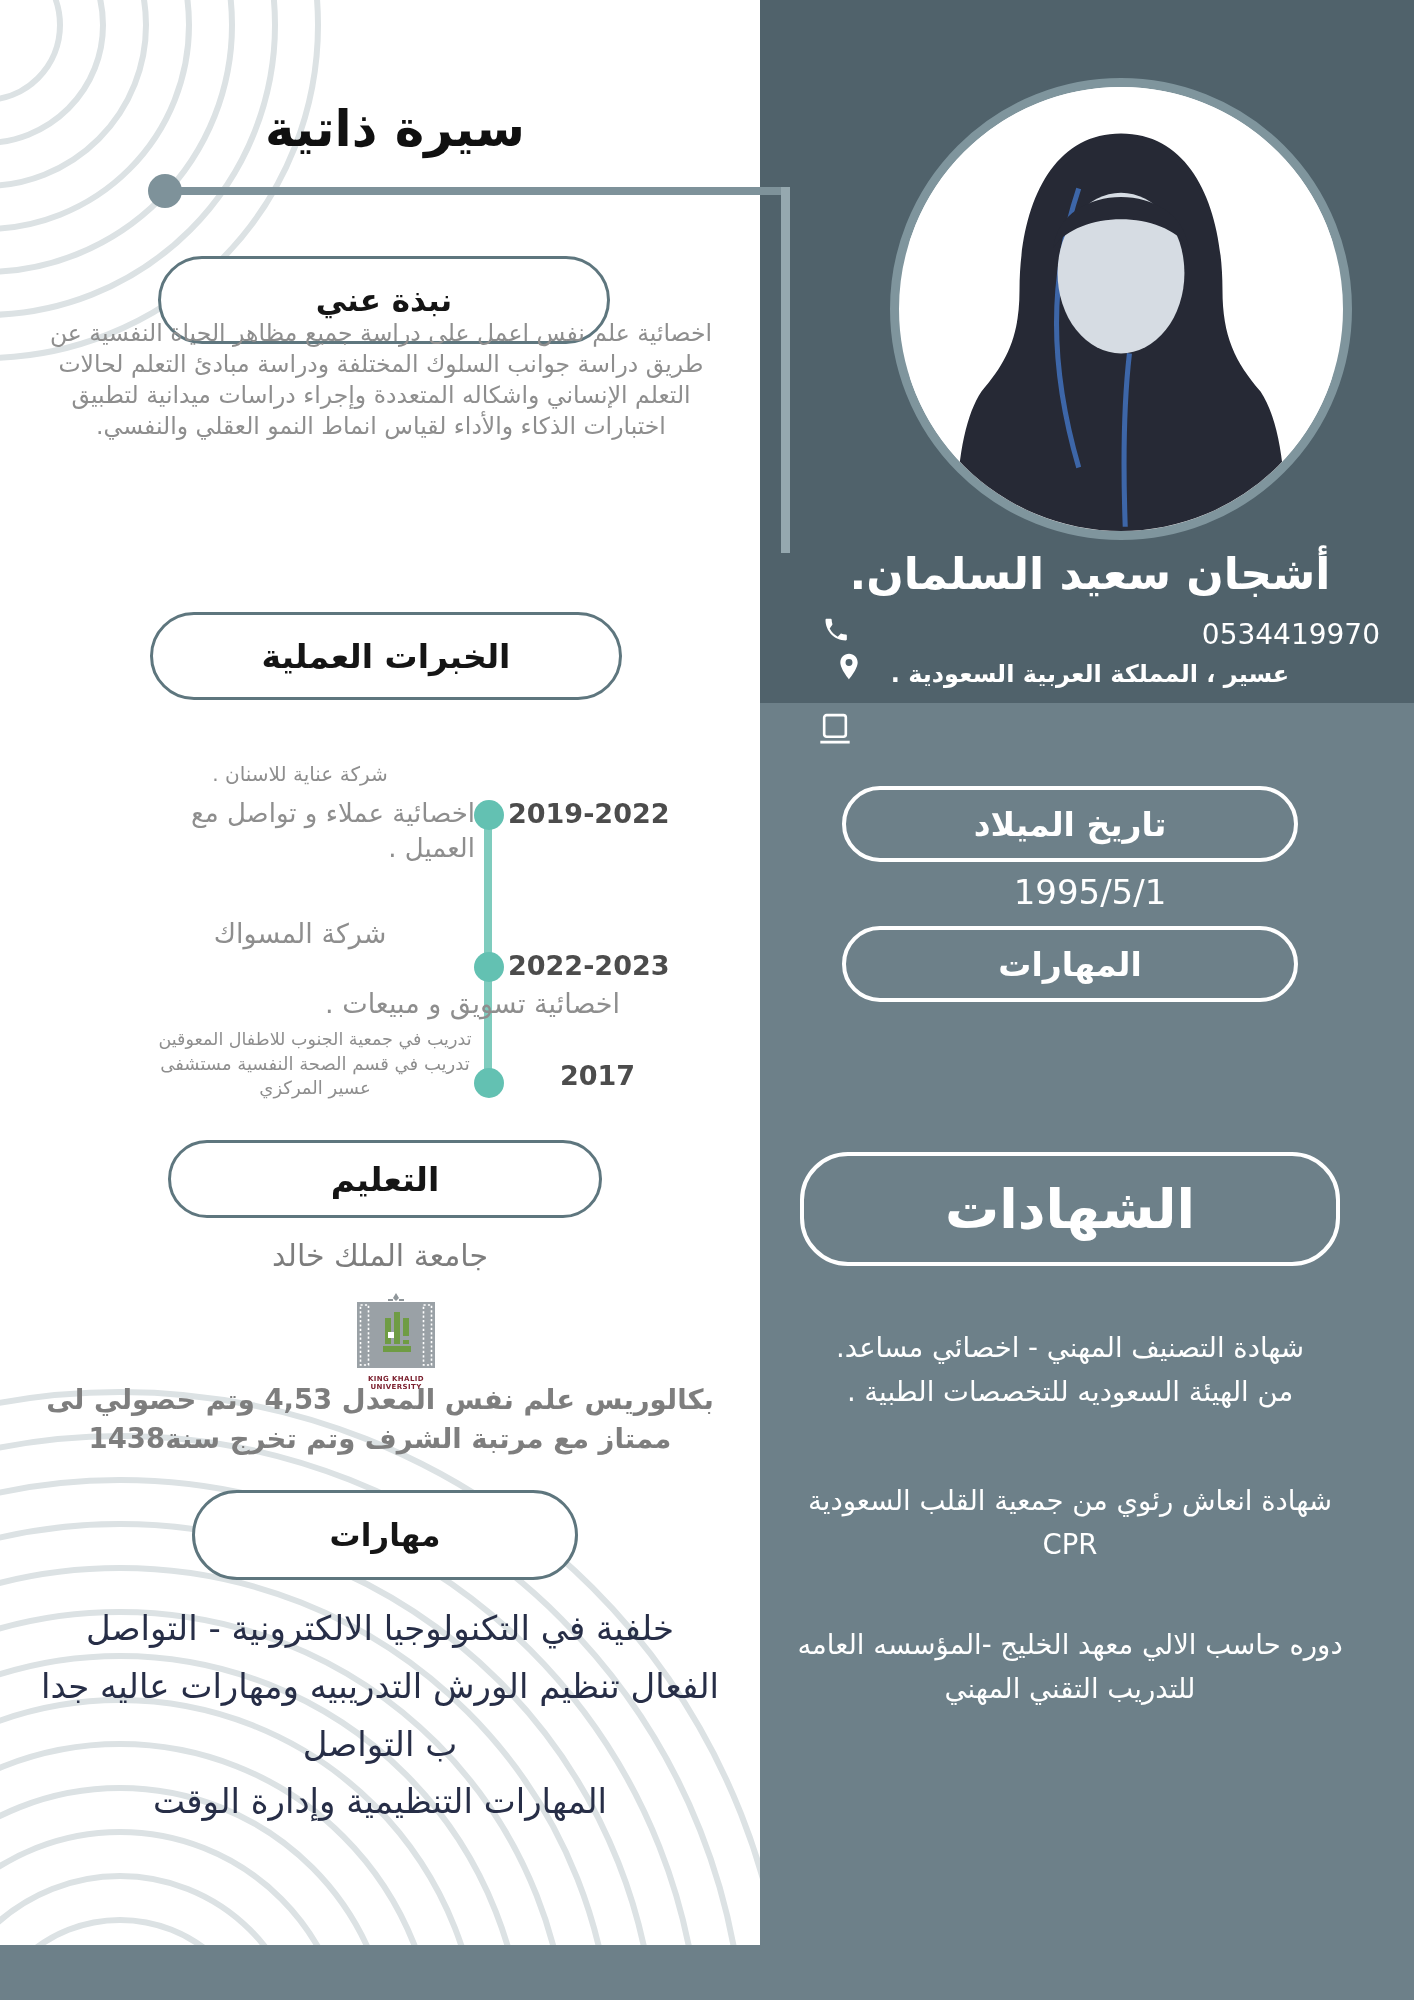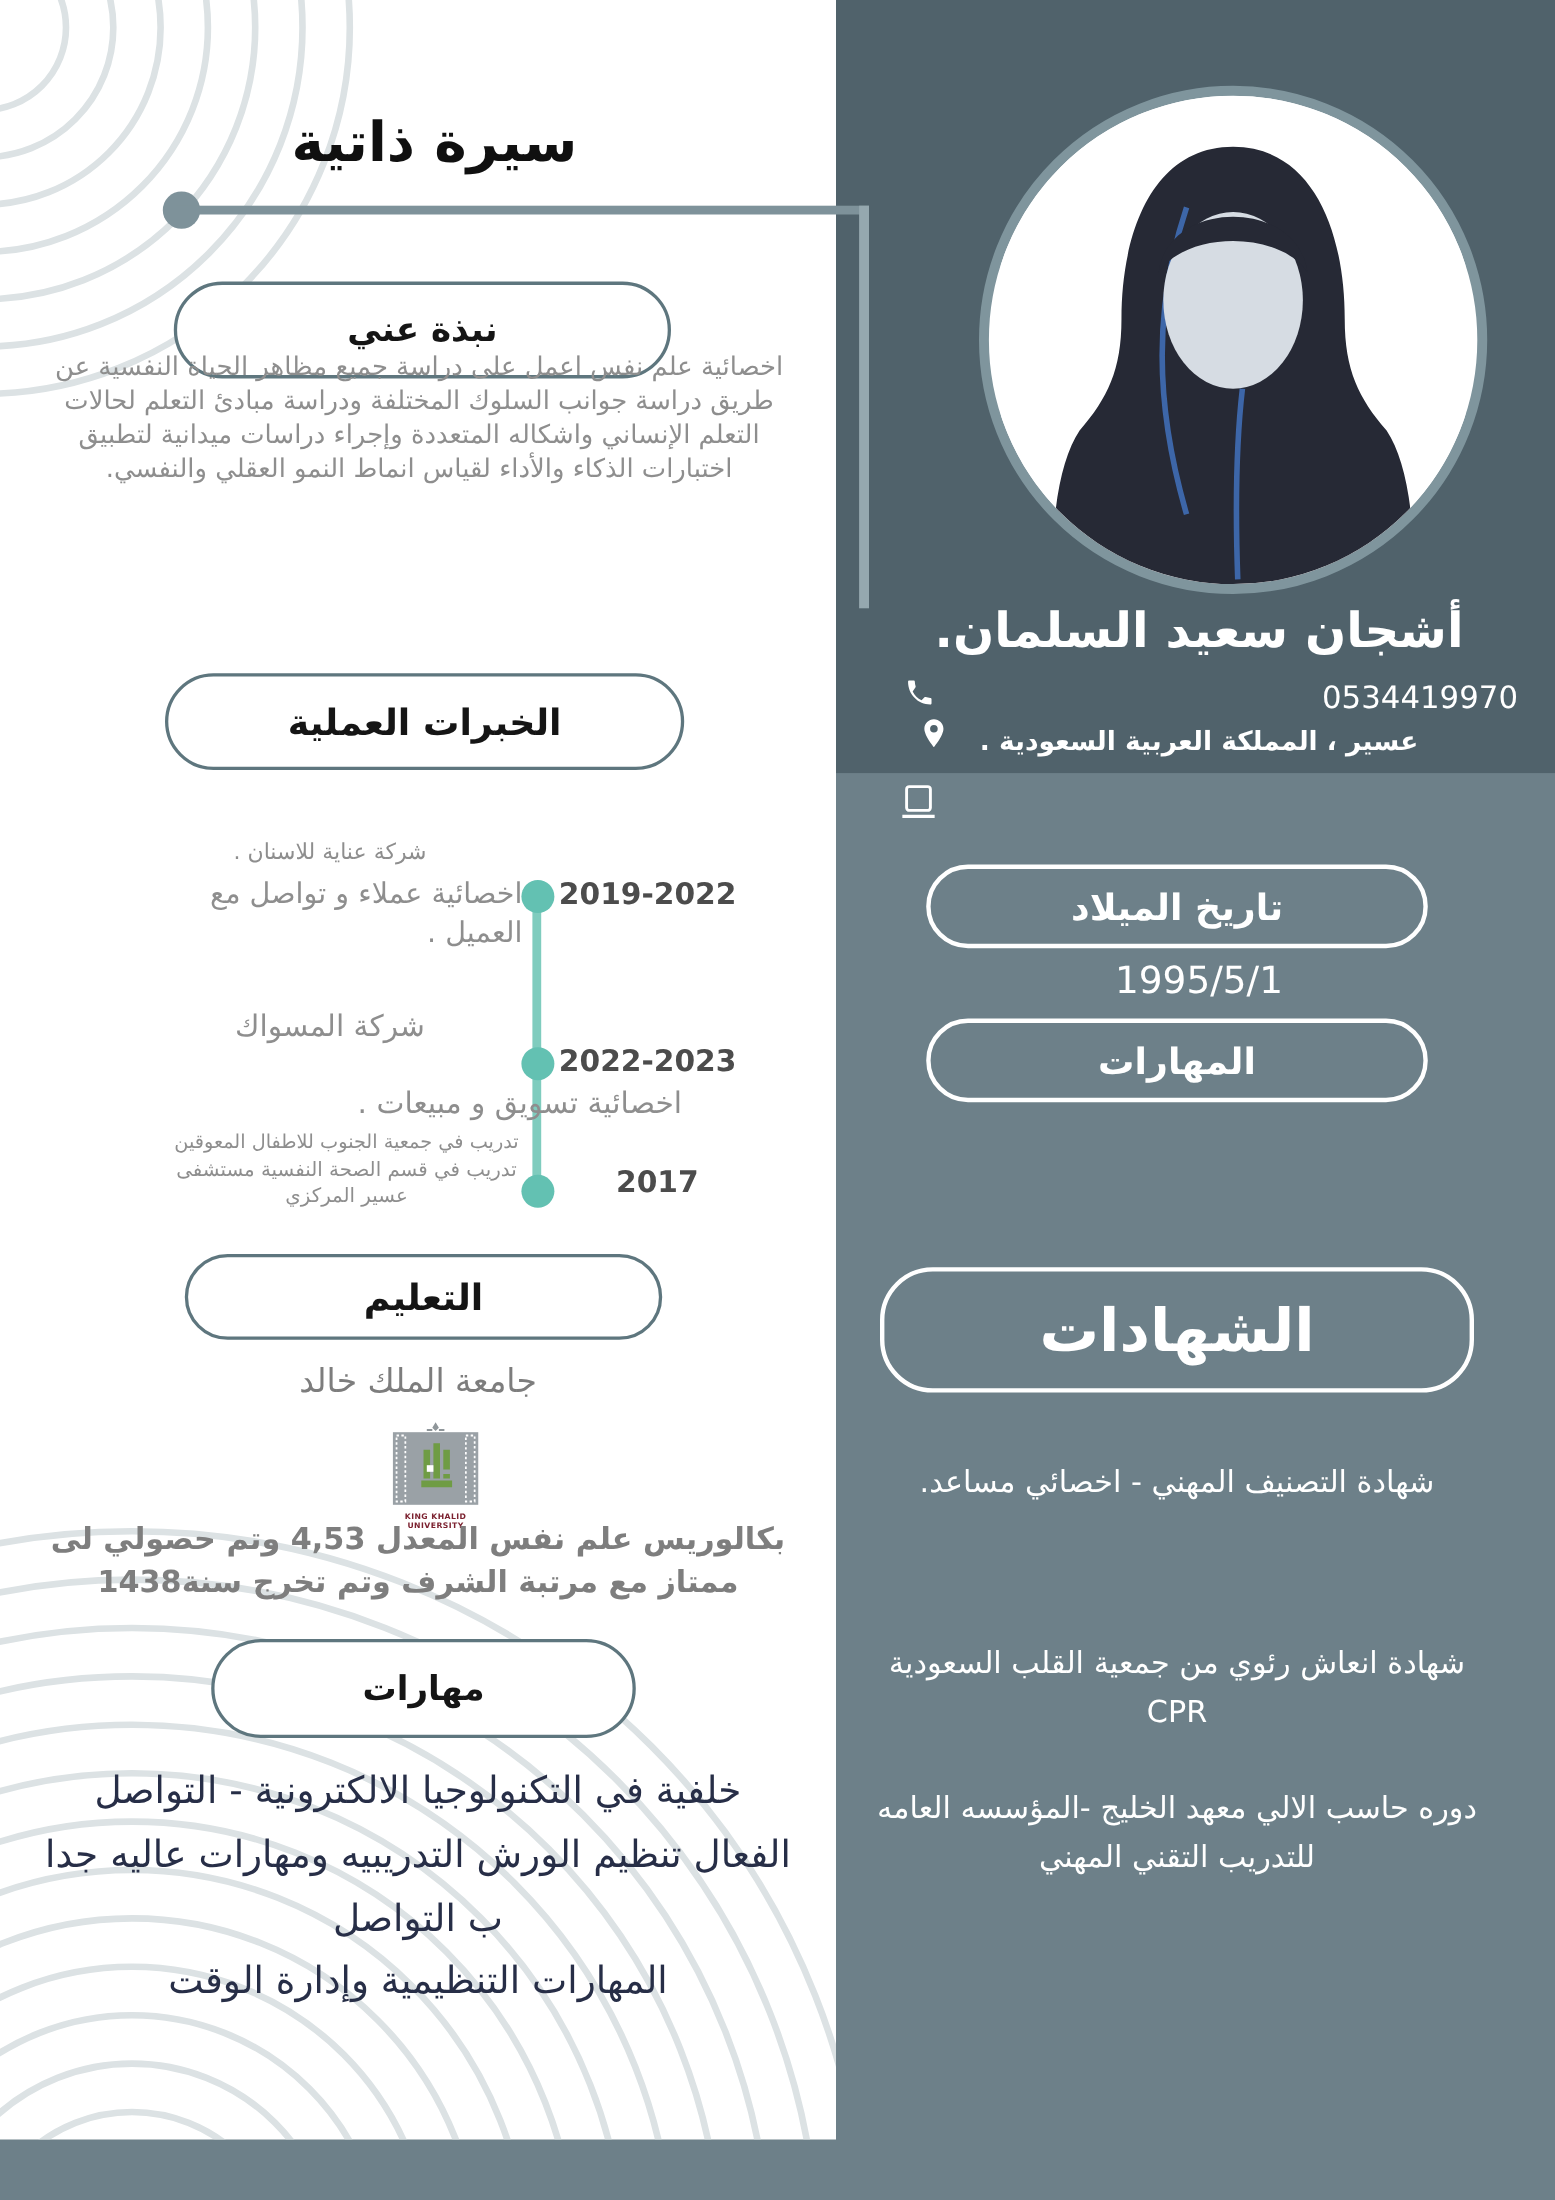--- a/index.html
+++ b/index.html
@@ -54,21 +54,21 @@
          justify-content:center;font-weight:bold;direction:rtl;box-sizing:border-box;}
   #pill-birth{left:842px;top:786px;width:456px;height:76px;font-size:33px;}
   #pill-rskills{left:842px;top:926px;width:456px;height:76px;font-size:33px;}
   #pill-certs{left:800px;top:1152px;width:540px;height:114px;font-size:54px;}
   .birth-date{position:absolute;left:770px;top:872px;width:640px;text-align:center;color:#ffffff;
               font-size:34px;direction:ltr;unicode-bidi:isolate;}
   .rskills-text{position:absolute;left:795px;top:1020px;width:550px;text-align:center;color:#fff;
                 font-size:27px;line-height:1.45;direction:rtl;}
   .cert{position:absolute;left:780px;width:580px;text-align:center;color:#fff;font-size:27.5px;
         line-height:1.6;direction:rtl;}
-  #cert-1{top:1325px;} #cert-2{top:1478px;margin-top:12px;} #cert-3{top:1622px;}
+  #cert-1{top:1325px;} #cert-2{top:1478px;} #cert-3{top:1622px;}
 </style>
 </head>
 <body>
 
 <div class="canvas">
 
   <div class="white-card">
     <svg class="rings" style="left:0;top:0;" width="400" height="400" viewBox="0 0 400 400">
       <g fill="none" stroke="#dce2e4" stroke-width="6">
         <circle cx="-15" cy="25" r="75"></circle>
@@ -179,20 +179,21 @@
   </svg>
 
   <div class="rpill" id="pill-birth">تاريخ الميلاد</div>
   <div class="birth-date">1995/5/1</div>
 
   <div class="rpill" id="pill-rskills">المهارات</div>
 
   <div class="rpill" id="pill-certs">الشهادات</div>
   <div class="cert" id="cert-1">
     <div>شهادة التصنيف المهني - اخصائي مساعد.</div>
+    <div>من الهيئة السعوديه للتخصصات الطبية .</div>
   </div>
   <div class="cert" id="cert-2">
     <div>شهادة انعاش رئوي من جمعية القلب السعودية</div>
     <div>CPR</div>
   </div>
   <div class="cert" id="cert-3">
     <div>دوره حاسب الالي معهد الخليج -المؤسسه العامه</div>
     <div>للتدريب التقني المهني</div>
   </div>
 

